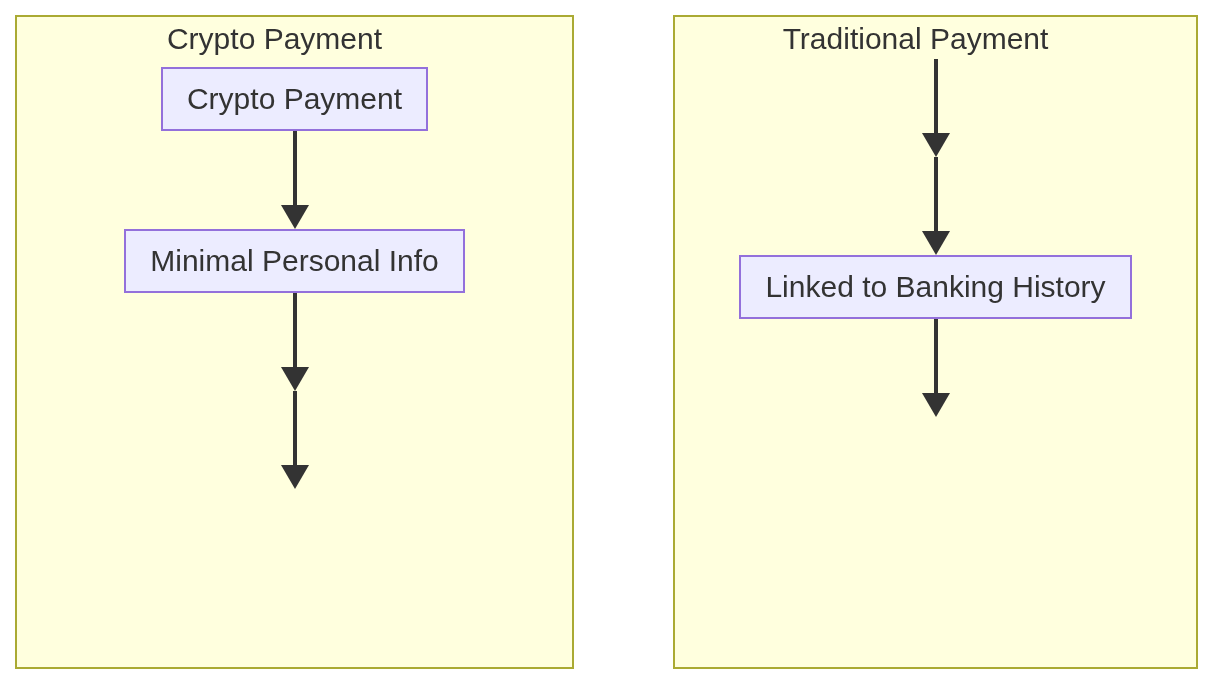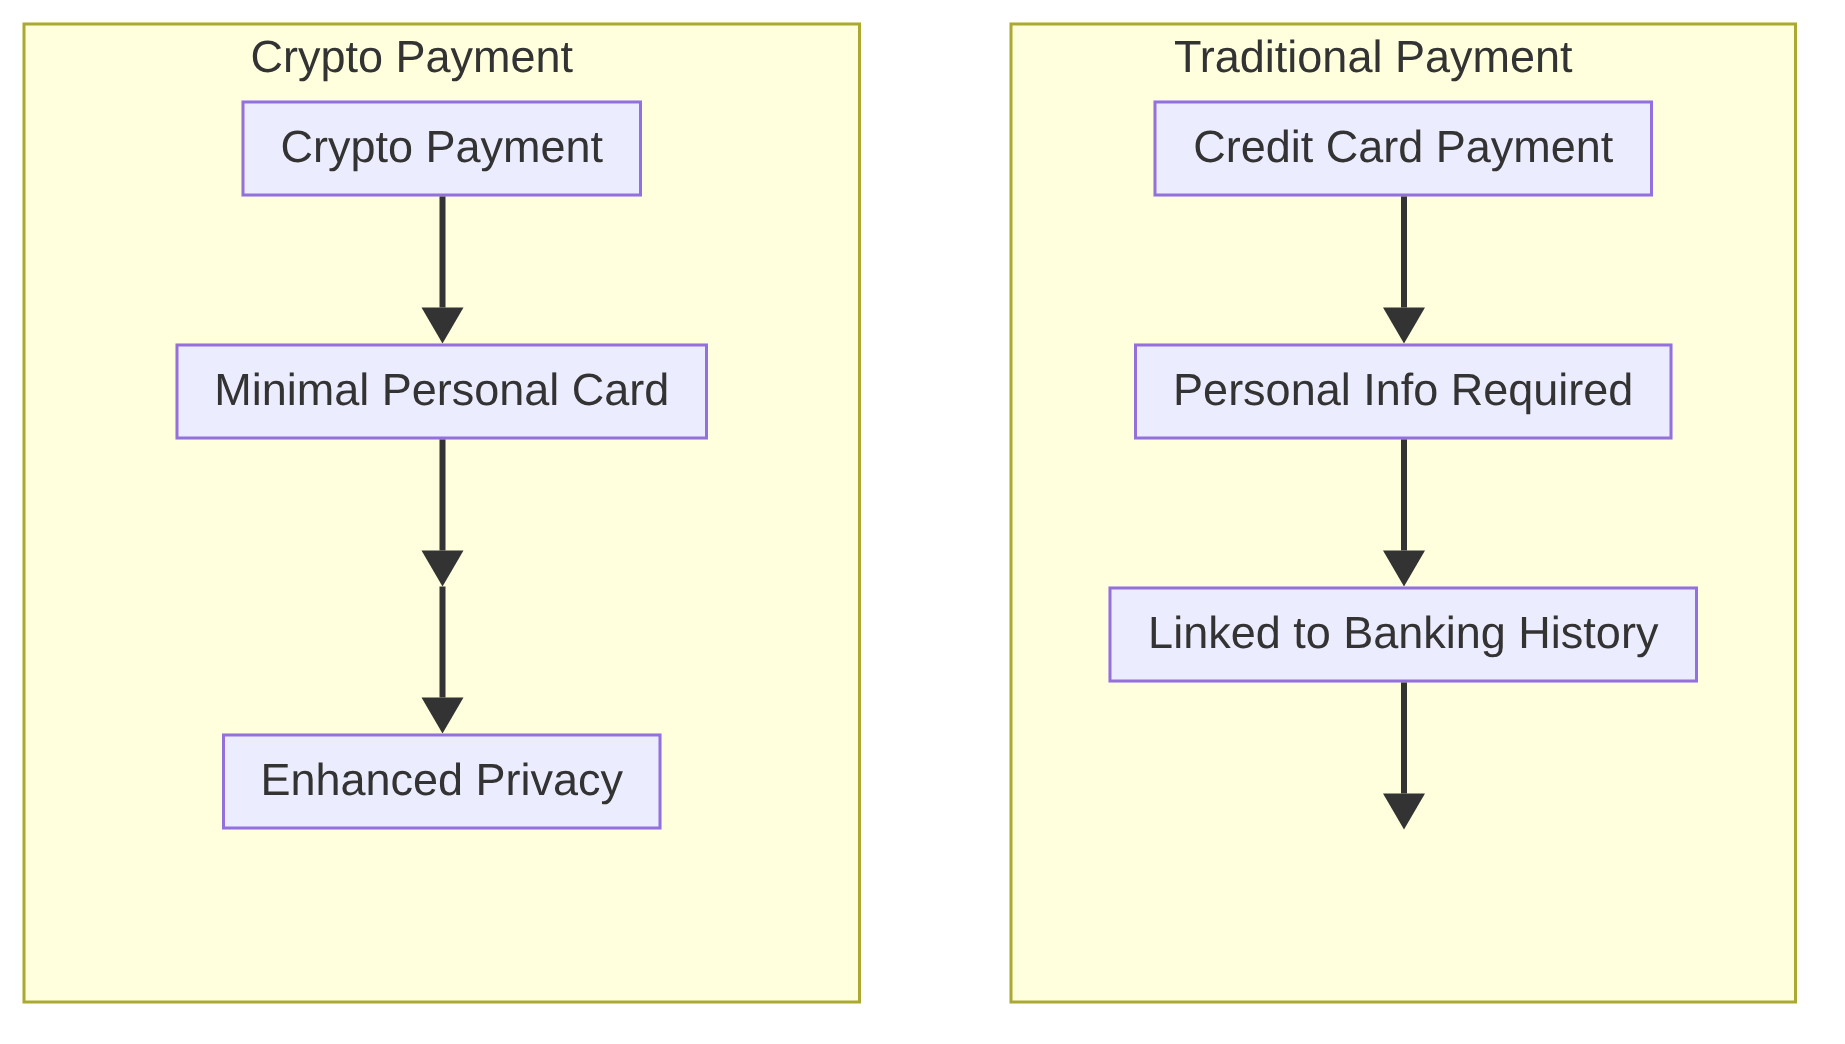--- a/index.html
+++ b/index.html
@@ -79,47 +79,44 @@
   <section class="panel panel-left">
     <div class="panel-title">Crypto Payment</div>
 
     <div class="node first-node">Crypto Payment</div>
 
     <div class="arrow">
       <span class="shaft"></span>
       <span class="head"></span>
     </div>
 
-    <div class="node">Minimal Personal Card</div>
+    <div class="node">Minimal Personal Info</div>
 
     <div class="arrow">
       <span class="shaft"></span>
       <span class="head"></span>
     </div>
 
 
     <div class="arrow">
       <span class="shaft"></span>
       <span class="head"></span>
     </div>
 
-    <div class="node">Enhanced Privacy</div>
   </section>
 
   <section class="panel panel-right">
     <div class="panel-title">Traditional Payment</div>
 
-    <div class="node first-node">Credit Card Payment</div>
 
     <div class="arrow">
       <span class="shaft"></span>
       <span class="head"></span>
     </div>
 
-    <div class="node">Personal Info Required</div>
 
     <div class="arrow">
       <span class="shaft"></span>
       <span class="head"></span>
     </div>
 
     <div class="node">Linked to Banking History</div>
 
     <div class="arrow">
       <span class="shaft"></span>

